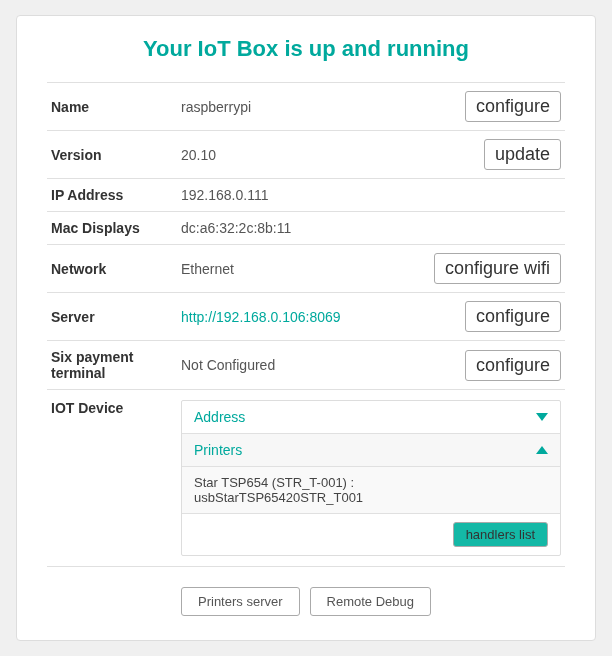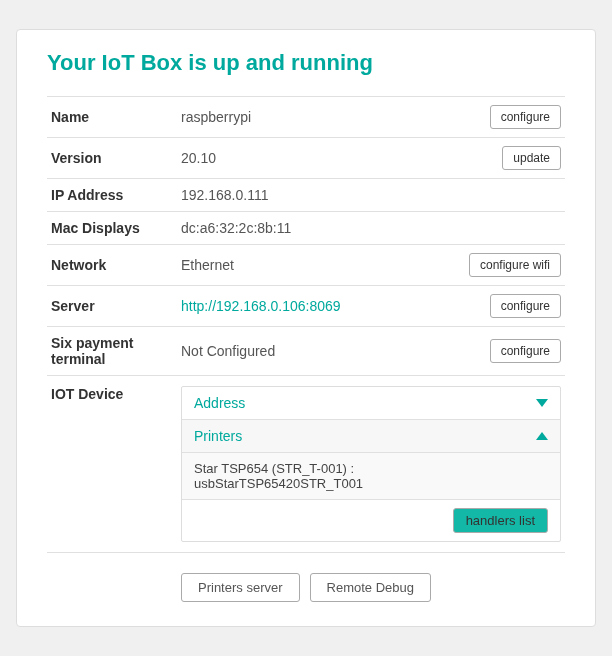--- a/index.html
+++ b/index.html
@@ -17,21 +17,21 @@
       background: #fff;
       border: 1px solid #ddd;
       border-radius: 4px;
       width: 580px;
       padding: 20px 30px 24px 30px;
     }
     .page-title {
       color: #00a99d;
       font-size: 22px;
       font-weight: bold;
-      text-align: left;
+      text-align: center;
       margin-bottom: 20px;
     }
     .info-table {
       width: 100%;
       border-collapse: collapse;
     }
     .info-table tr {
       border-bottom: 1px solid #e0e0e0;
     }
     .info-table tr:first-child {
@@ -54,21 +54,21 @@
       text-align: right;
       white-space: nowrap;
     }
     .btn {
       border: 1px solid #aaa;
       background: #fff;
       color: #333;
       padding: 4px 10px;
       border-radius: 3px;
       cursor: pointer;
-      font-size: 12px;
+      font-size: 18px;
     }
     .link-teal {
       color: #00a99d;
       text-decoration: none;
     }
     
     .iot-device-row td {
       vertical-align: top;
       padding-top: 10px;
       padding-bottom: 10px;

